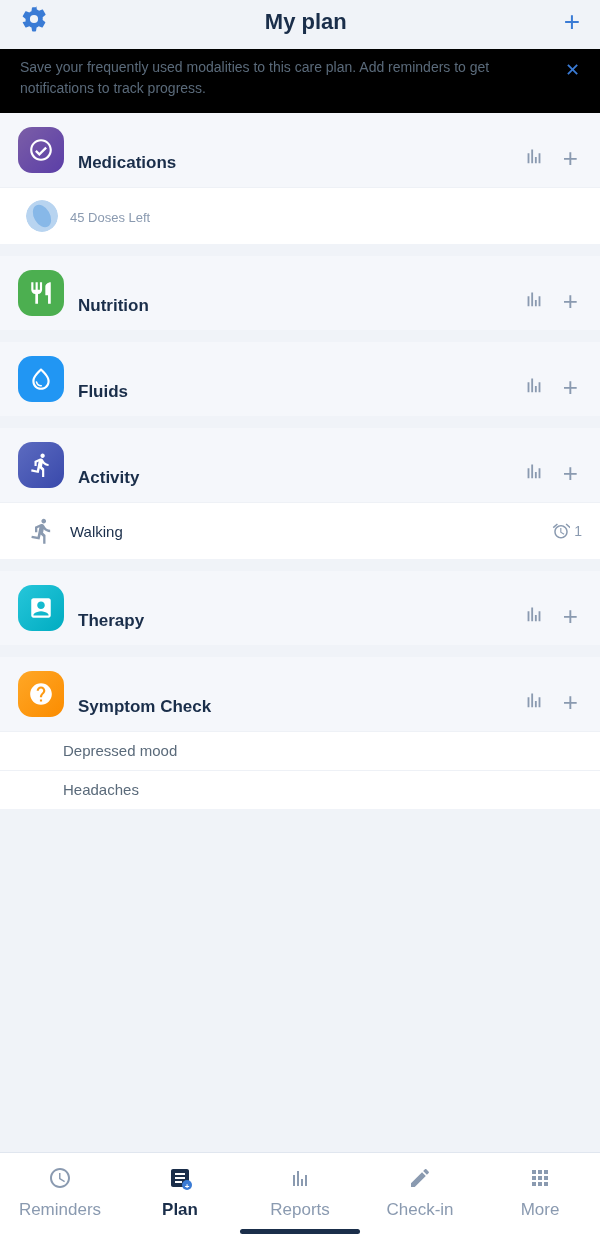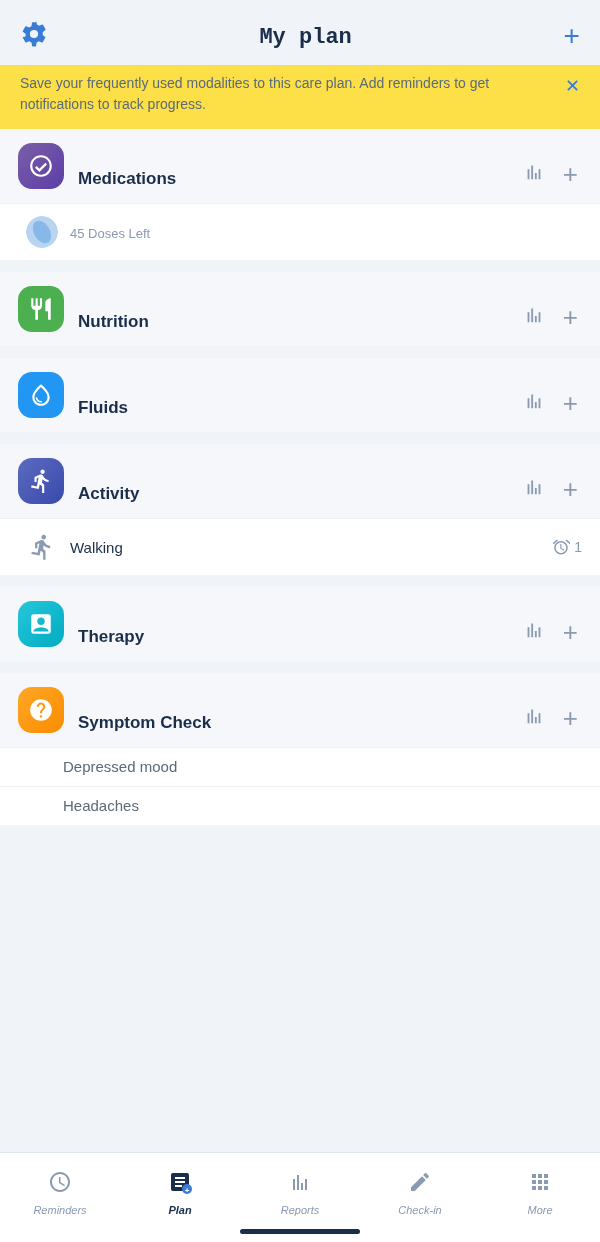--- a/index.html
+++ b/index.html
@@ -10,38 +10,37 @@
       font-family: -apple-system, BlinkMacSystemFont, 'Segoe UI', sans-serif;
       overflow: hidden;
       position: relative;
     }
 
     
     .header {
       display: flex;
       align-items: center;
       justify-content: space-between;
-      padding: 20px 20px 10px;
+      padding: 5px 20px 10px;
       background: #f0f3f8;
-      font-family: Liberation Mono, monospace;
     }
     .header-title {
       font-size: 22px;
       font-weight: 700;
       color: #1a2e4a;
     }
     .header-icon {
       color: #3a7bd5;
       font-size: 24px;
       cursor: pointer;
     }
 
     
     .banner {
-      background: #fde047;
+      background: #000000;
       padding: 8px 20px 14px;
       display: flex;
       align-items: flex-start;
       justify-content: space-between;
       position: relative;
     }
     .banner-text {
       font-size: 14px;
       color: #5a6a7a;
       line-height: 1.5;
@@ -176,23 +175,22 @@
       gap: 4px;
       cursor: pointer;
       padding-bottom: 10px;
     }
     .nav-icon {
       font-size: 22px;
       color: #8a9ab0;
     }
     .nav-icon.active { color: #1a2e4a; }
     .nav-label {
-      font-size: 11px;
+      font-size: 17px;
       color: #8a9ab0;
-      font-style: italic;
     }
     .nav-label.active { color: #1a2e4a; font-weight: 600; }
 
     .home-indicator {
       position: absolute;
       bottom: 8px;
       left: 50%;
       transform: translateX(-50%);
       width: 120px;
       height: 5px;

